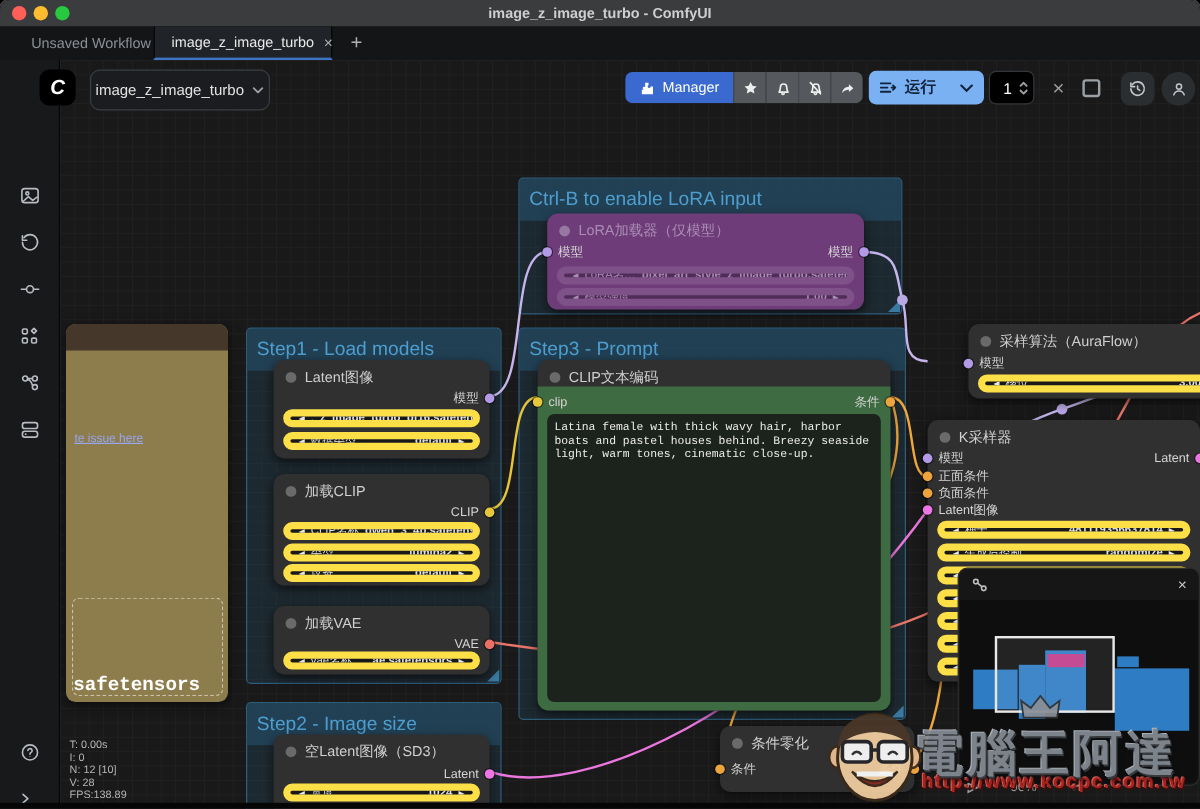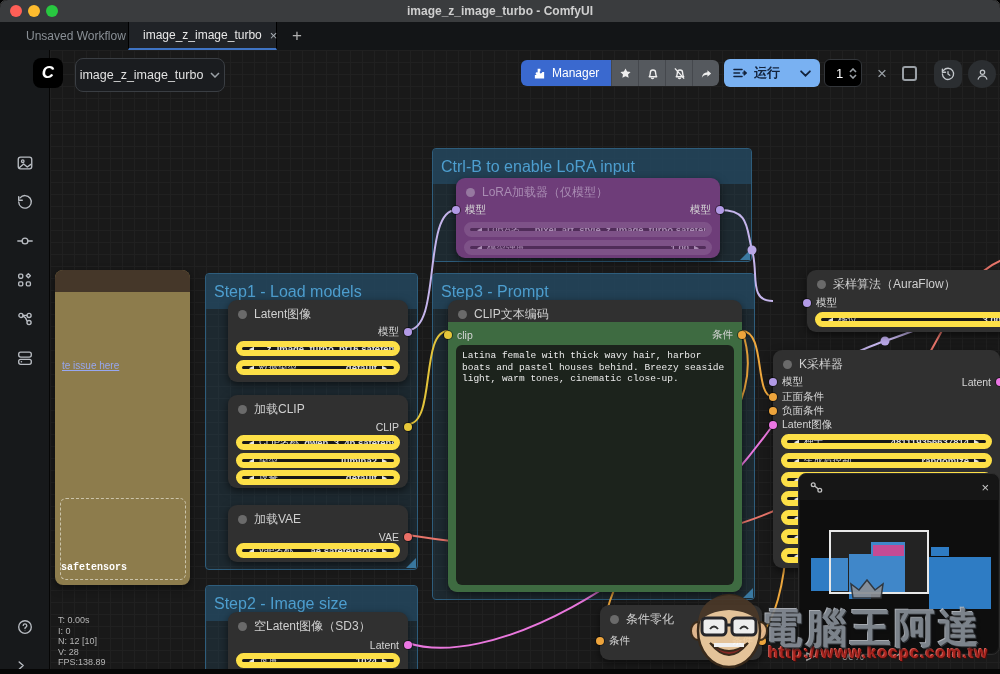--- a/index.html
+++ b/index.html
@@ -78,21 +78,21 @@
   .bypass .arr{color:#a98cb3}
   
   .greenbody{position:absolute;left:0;top:22px;right:0;bottom:0;background:#3e6b41;border-radius:0 0 9px 9px;}
   #prompt-box{position:absolute;left:8px;top:23px;width:278px;height:240px;background:#1c231c;border-radius:6px;padding:5px 6px;
               font-family:"Liberation Mono",monospace;font-size:9.5px;line-height:11.5px;color:#ececec;white-space:pre-wrap;}
   
   #note-node{position:absolute;left:5px;top:220px;width:135px;height:315px;background:#8d7c4c;border-radius:8px;z-index:3;box-shadow:0 3px 9px rgba(0,0,0,.5);}
   #note-head{height:22px;background:#453729;border-radius:8px 8px 0 0;}
   #note-link{position:absolute;left:7px;top:55px;font-size:10px;color:#97a7f0;text-decoration:underline;margin-top:35px;}
   #note-filebox{position:absolute;left:5px;top:228px;width:126px;height:82px;border:1px dashed rgba(255,255,248,.55);border-radius:6px;}
-  #note-file{position:absolute;left:6px;top:292px;font-size:10px;font-weight:bold;color:#fff;font-family:"Liberation Mono",monospace;}
+  #note-file{position:absolute;left:6px;top:292px;font-size:16px;font-weight:bold;color:#fff;font-family:"Liberation Mono",monospace;}
   
   #stats{position:absolute;left:58px;top:615px;z-index:5;font-size:9px;line-height:10.5px;color:#b5b5b5;}
   
   #minimap{position:absolute;left:798px;top:473px;width:202px;height:182px;background:#161616;border:1px solid #2c2c2c;border-radius:8px;z-index:10;}
   #mm-head{height:26px;display:flex;align-items:center;padding:0 10px;color:#c0c0c0;}
   #mm-head .x{margin-left:auto;font-size:13px;color:#c8c8c8;}
   #mm-map{position:absolute;left:1px;top:26px;right:1px;bottom:1px;background:#0e0e0e;border-radius:0 0 7px 7px;}
   .mm-rect{position:absolute;background:#2e7cc4;}
   #mm-view{position:absolute;border:2px solid #e8e8e8;background:rgba(255,255,255,.09);}
   

